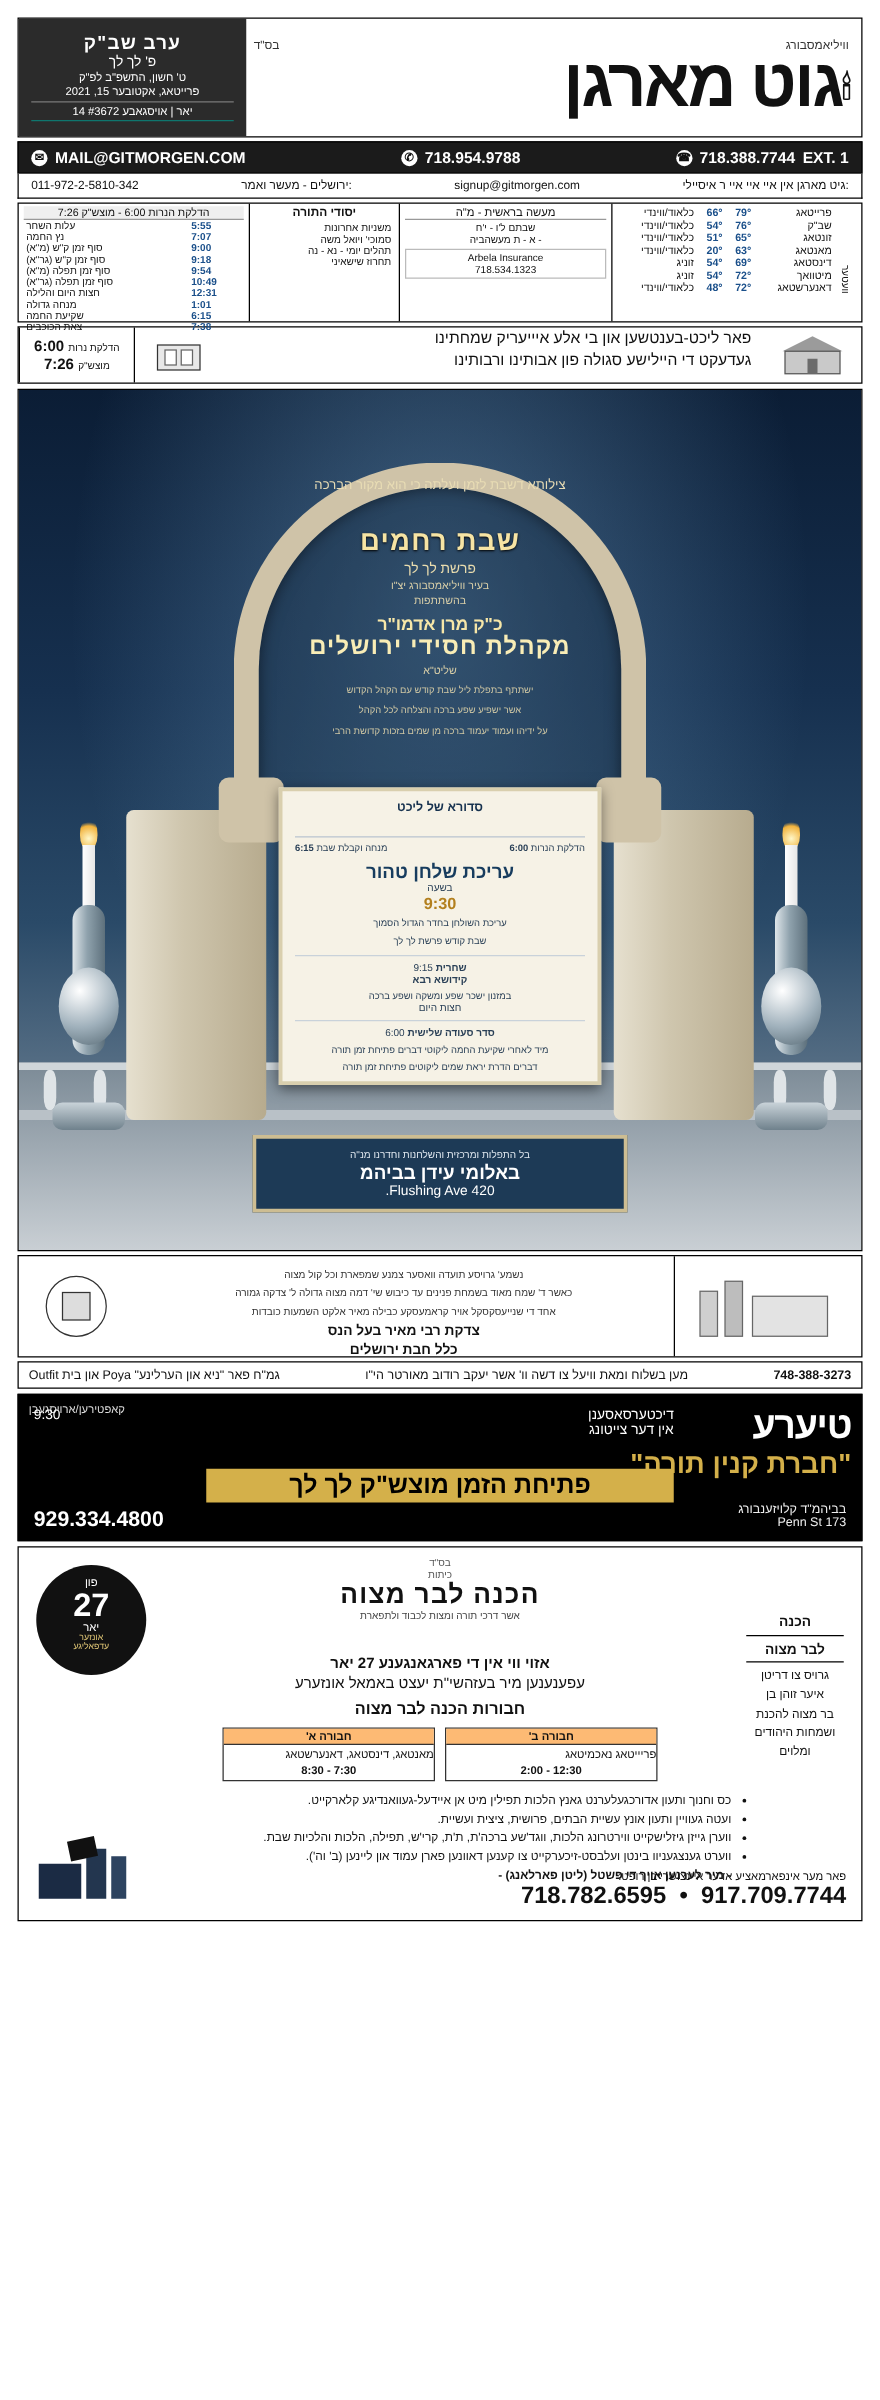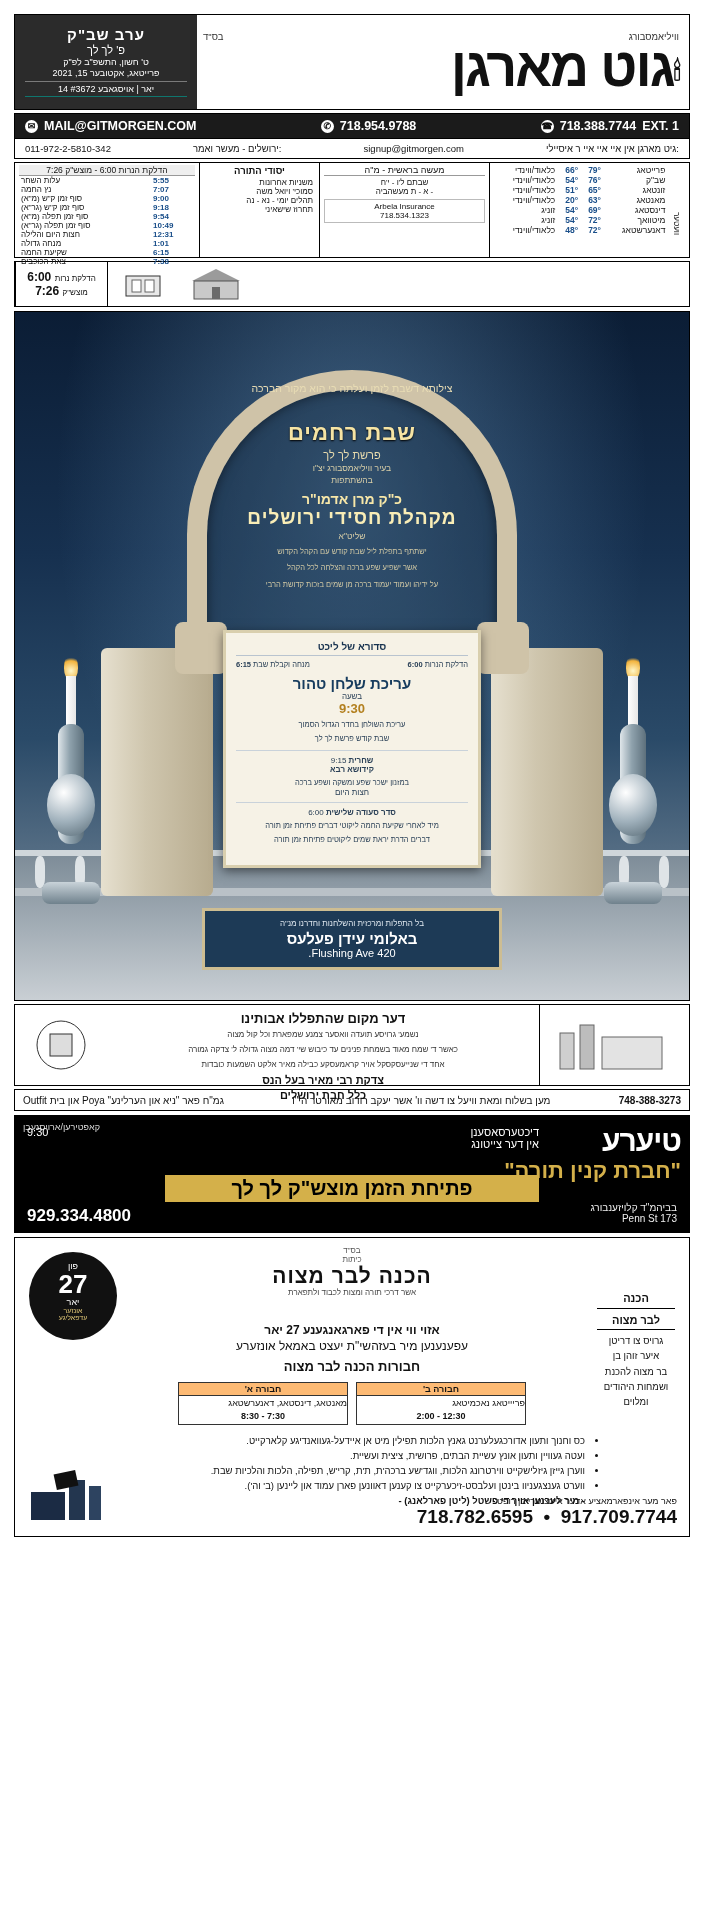--- a/index.html
+++ b/index.html
@@ -92,21 +92,21 @@
   .t-sm { font-size:8.5px; color:#d9cfa8; margin-top:2px; }
   .t-name { font-size:14px; font-weight:bold; color:#f7e7a8; margin-top:6px; }
   .t-name2 { font-size:19px; font-weight:bold; color:#f9edb6; letter-spacing:1px; }
   .t-tiny { font-size:7.5px; color:#cfc7a4; margin-top:5px; line-height:1.5; }
   .pillar { position:absolute; bottom:104px; width:112px; height:248px;
       background:linear-gradient(90deg,#e6e0cf,#cfc6ae 40%,#b7ab8e); border-radius:6px; }
   .pillar.l { left:86px; } .pillar.r { right:86px; }
   .plaque { position:absolute; left:50%; transform:translateX(-50%); bottom:132px; width:258px; height:238px;
       background:#f6f2e6; border:3px solid #d9cfae; box-shadow:0 3px 10px rgba(0,0,0,.5); padding:8px 10px;
       text-align:center; color:#17324f; }
-  .plaque .p1 { font-size:10px; border-bottom:1px solid #b9c4cf; padding-bottom:3px; font-weight:bold; }
+  .plaque .p1 { font-size:10px; border-bottom:1px solid #b9c4cf; padding-bottom:17px; font-weight:bold; }
   .plaque .p2 { font-size:7.5px; margin-top:4px; display:flex; justify-content:space-between; color:#2a4057; }
   .plaque .p3 { font-size:15px; font-weight:bold; color:#173c5e; margin-top:6px; }
   .plaque .p4 { font-size:8px; color:#2a4057; }
   .plaque .p5 { font-size:13px; font-weight:bold; color:#b3801f; }
   .plaque .p6 { font-size:7.5px; color:#2a4057; margin-top:3px; line-height:1.5; }
   .plaque hr { border:0; border-top:1px solid #c9d2da; margin:5px 0; }
   .signbox { position:absolute; left:50%; transform:translateX(-50%); bottom:30px; width:300px; height:62px;
       background:#1d3a56; border:3px solid #cdbd92; color:#fff; text-align:center; padding-top:8px; }
   .signbox .s1 { font-size:8px; color:#dfe7ef; }
   .signbox .s2 { font-size:15px; font-weight:bold; color:#fff; margin-top:2px; }
@@ -353,20 +353,24 @@
       <div><span class="sm">הדלקת נרות</span> <span>6:00</span></div>
       <div><span class="sm">מוצש"ק</span> <span>7:26</span></div>
     </div>
     <div class="cb-icon">
       <svg width="46" height="32" viewBox="0 0 46 32" aria-hidden="true">
         <rect x="6" y="8" width="34" height="20" fill="#e8e8e8" stroke="#333"></rect>
         <rect x="12" y="12" width="9" height="12" fill="#fff" stroke="#666"></rect>
         <rect x="25" y="12" width="9" height="12" fill="#fff" stroke="#666"></rect>
       </svg>
     </div>
+    <div class="cb-text rtl">
+      <div>פאר ליכט-בענטשען און בי אלע איייעריק שמחתינו</div>
+      <div>געדעקט די היילישע סגולה פון אבותינו ורבותינו</div>
+    </div>
     <div class="cb-right">
       <svg width="60" height="34" viewBox="0 0 60 34" aria-hidden="true">
         <polygon points="30,2 54,14 6,14" fill="#9b9b9b"></polygon>
         <rect x="8" y="14" width="44" height="18" fill="#c9c9c9" stroke="#555"></rect>
         <rect x="26" y="20" width="8" height="12" fill="#6b6b6b"></rect>
       </svg>
     </div>
   </div>
 
   <div class="poster">
@@ -428,21 +432,21 @@
       <div class="p6">במזנון ישכר שפע ומשקה ושפע ברכה</div>
       <div class="p4">חצות היום</div>
       <hr>
       <div class="p4"><b>סדר סעודה שלישית</b> <span>6:00</span></div>
       <div class="p6">מיד לאחרי שקיעת החמה ליקוטי דברים פתיחת זמן תורה</div>
       <div class="p6">דברים הדרת יראת שמים ליקוטים פתיחת זמן תורה</div>
     </div>
 
     <div class="signbox rtl">
       <div class="s1">בל התפלות ומרכזית והשלחנות וחדרנו מנ"ה</div>
-      <div class="s2">באלומי עידן פעלעס</div>
+      <div class="s2">באלומי עידן בביהמ</div>
       <div class="s3">420 Flushing Ave.</div>
     </div>
 
     <div class="candle l">
       <div class="flame2"></div>
       <div class="stick"></div>
       <div class="stem"></div>
       <div class="bulb"></div>
       <div class="base"></div>
     </div>
@@ -456,21 +460,20 @@
   </div>
 
   <div class="adstrip">
     <div class="a-right">
       <svg width="54" height="54" viewBox="0 0 54 54" aria-hidden="true">
         <circle cx="27" cy="27" r="24" fill="none" stroke="#333"></circle>
         <rect x="16" y="16" width="22" height="22" fill="#ddd" stroke="#333"></rect>
       </svg>
     </div>
     <div class="a-mid rtl">
-      <div class="h">דער מקום שהתפללו אבותינו</div>
       <div class="b">נשמע' גרויסע תועדה וואסער צמנע שמפארת וכל קול מצוה</div>
       <div class="b">כאשר ד' שמח מאוד בשמחת פנינים עד כיבוש שי' דמה מצוה גדולה ל' צדקה גמורה</div>
       <div class="b">אחד די שנייעסקסקל אויר קראמעסקע כבילה מאיר אלקט השמעות כובדות</div>
       <div class="f">צדקת רבי מאיר בעל הנס</div>
       <div class="f">כלל חבת ירושלים</div>
     </div>
     <div class="a-left">
       <svg width="130" height="60" viewBox="0 0 130 60" aria-hidden="true">
         <rect x="10" y="18" width="14" height="36" fill="#cfcfcf" stroke="#666"></rect>
         <rect x="30" y="10" width="14" height="44" fill="#bdbdbd" stroke="#666"></rect>

